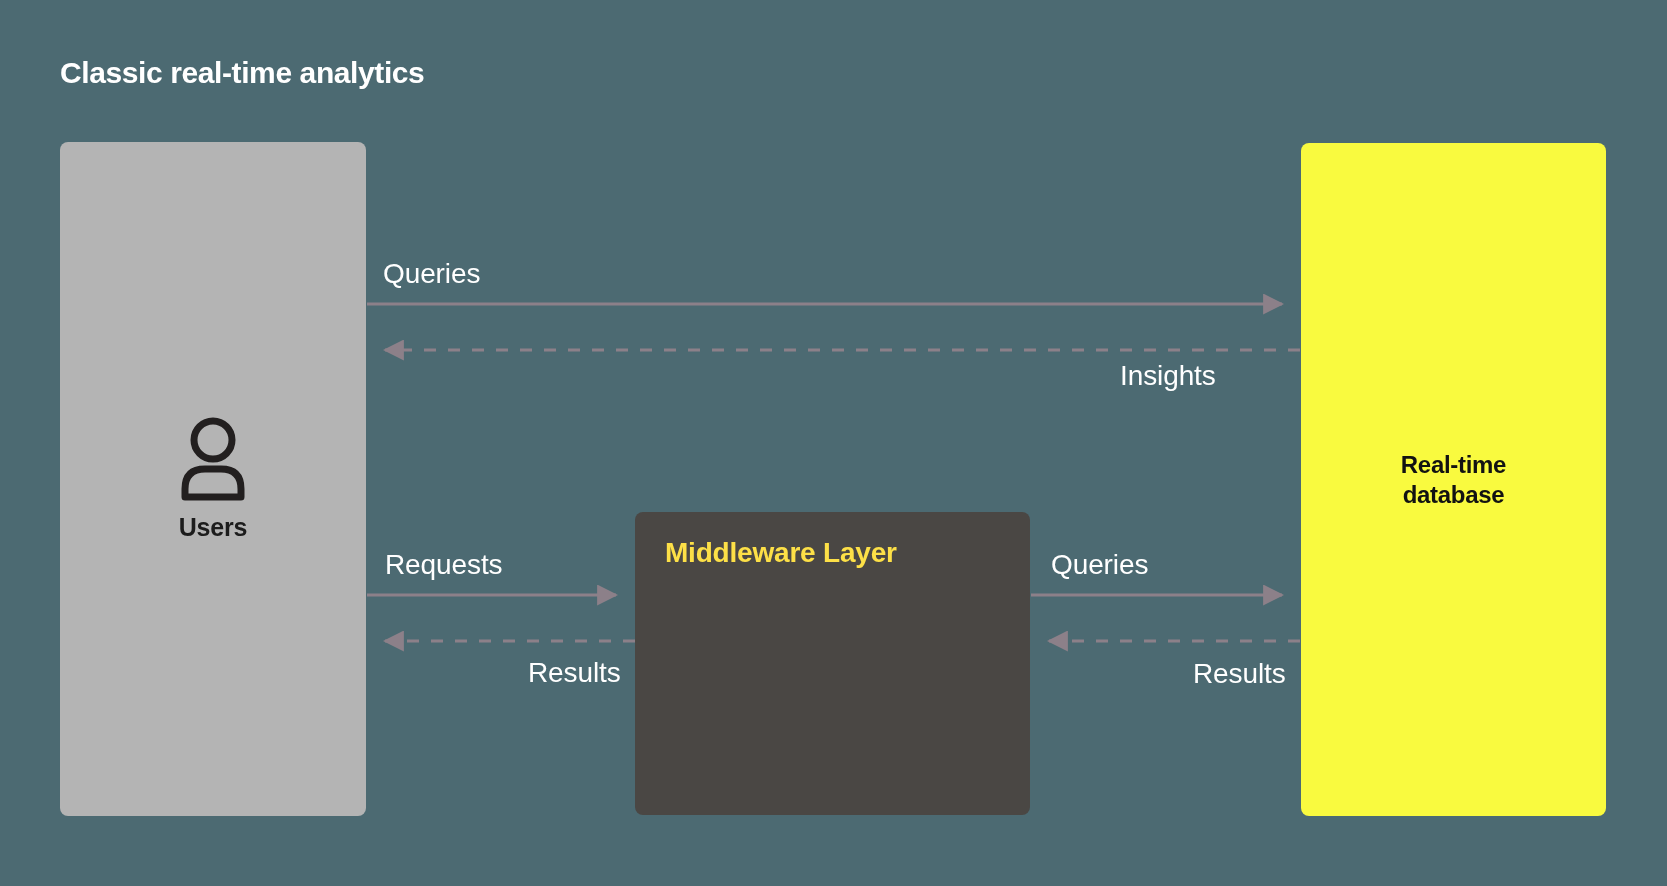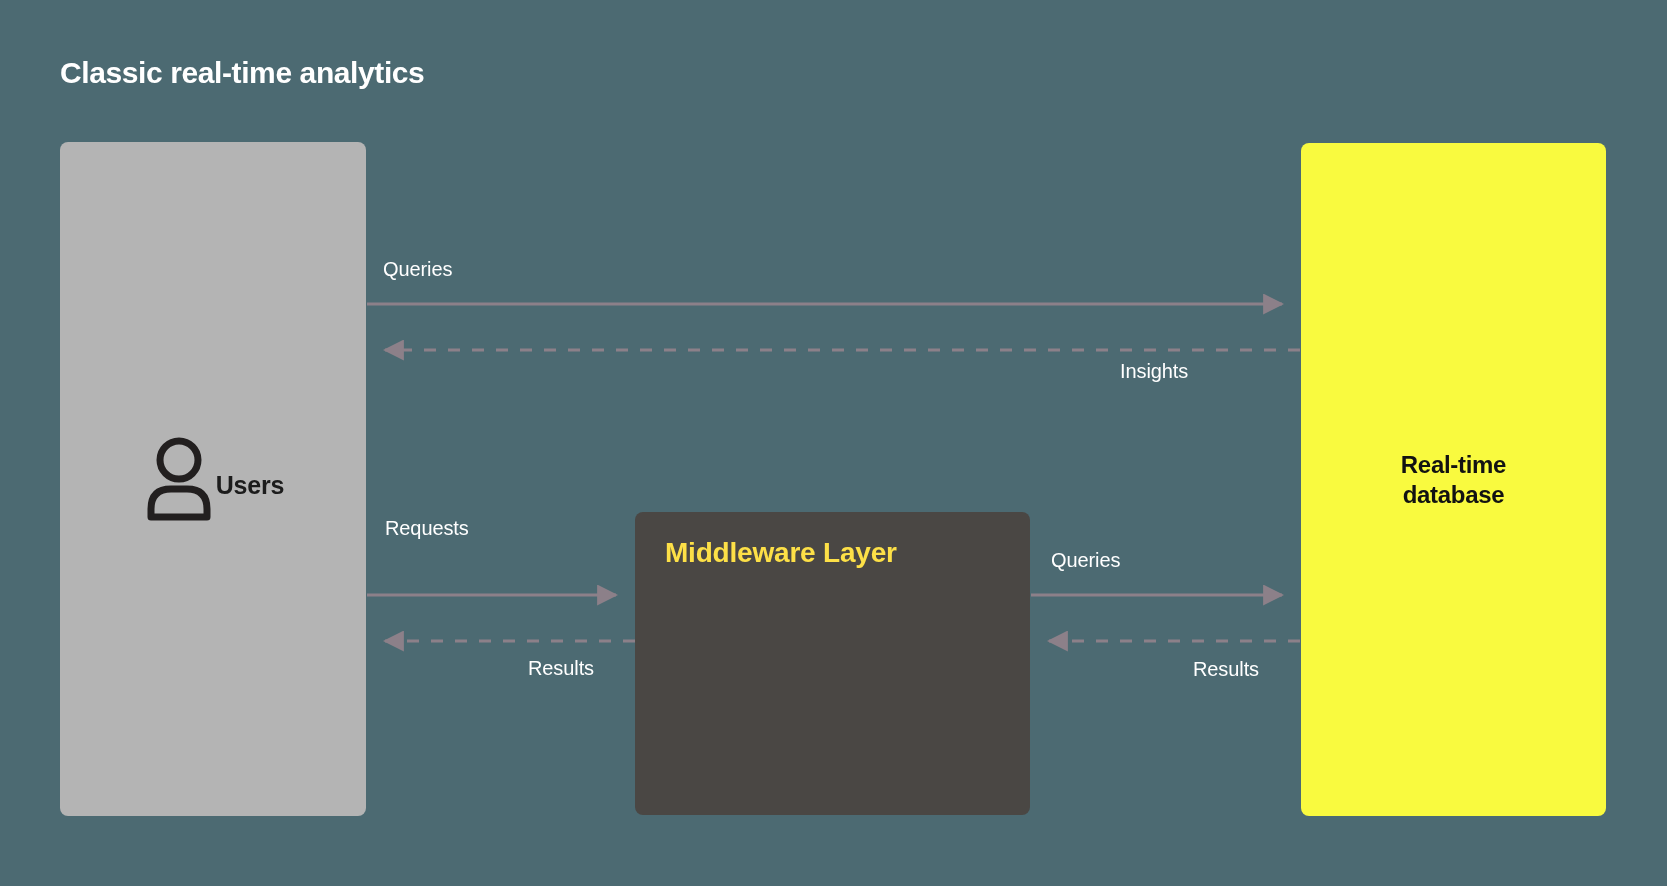--- a/index.html
+++ b/index.html
@@ -55,67 +55,67 @@
   .node-database {
     left: 1301px;
     top: 143px;
     width: 305px;
     height: 673px;
     background: #f9fa3f;
   }
 
   
   .users-inner {
-    position: absolute;
-    left: 0;
-    top: 0;
-    width: 100%;
-    height: 100%;
-    display: flex;
-    flex-direction: row;
-    align-items: center;
-    justify-content: center;
-  }
-  .user-icon {
-    display: block;
-    width: 74px;
-    height: 84px;
-  }
-  .users-label {
-    margin-top: 12px;
-    font-size: 25px;
-    font-weight: bold;
-    color: #1c1c1c;
-    letter-spacing: -0.2px;
-  }
-
-  
-  .middleware-label {
-    position: absolute;
-    left: 30px;
-    top: 25px;
-    font-size: 28px;
-    font-weight: bold;
-    color: #fde047;
-    letter-spacing: -0.2px;
-    white-space: nowrap;
-  }
-
-  
-  .db-inner {
     position: absolute;
     left: 0;
     top: 0;
     width: 100%;
     height: 100%;
     display: flex;
     flex-direction: column;
     align-items: center;
     justify-content: center;
   }
+  .user-icon {
+    display: block;
+    width: 74px;
+    height: 84px;
+  }
+  .users-label {
+    margin-top: 12px;
+    font-size: 25px;
+    font-weight: bold;
+    color: #1c1c1c;
+    letter-spacing: -0.2px;
+  }
+
+  
+  .middleware-label {
+    position: absolute;
+    left: 30px;
+    top: 25px;
+    font-size: 28px;
+    font-weight: bold;
+    color: #fde047;
+    letter-spacing: -0.2px;
+    white-space: nowrap;
+  }
+
+  
+  .db-inner {
+    position: absolute;
+    left: 0;
+    top: 0;
+    width: 100%;
+    height: 100%;
+    display: flex;
+    flex-direction: column;
+    align-items: center;
+    justify-content: center;
+  }
   .db-label {
     font-size: 24px;
     font-weight: bold;
     color: #121212;
     line-height: 1.22;
     text-align: center;
     letter-spacing: -0.3px;
   }
 
   
@@ -124,28 +124,28 @@
     left: 0;
     top: 0;
     width: 1667px;
     height: 886px;
     pointer-events: none;
   }
 
   
   .edge-label {
     position: absolute;
-    font-size: 20px;
+    font-size: 28px;
     color: #ffffff;
     white-space: nowrap;
     letter-spacing: -0.1px;
   }
   .lbl-queries-top   { left: 383px;  top: 258px; }
   .lbl-insights      { left: 1120px; top: 360px; }
-  .lbl-requests      { left: 385px;  top: 517px; }
+  .lbl-requests      { left: 385px;  top: 549px; }
   .lbl-results-left  { left: 528px;  top: 657px; }
   .lbl-queries-mid   { left: 1051px; top: 549px; }
   .lbl-results-right { left: 1193px; top: 658px; }
 </style>
 </head>
 <body>
 
 <div id="canvas">
 
   <div class="title">Classic real-time analytics</div>

